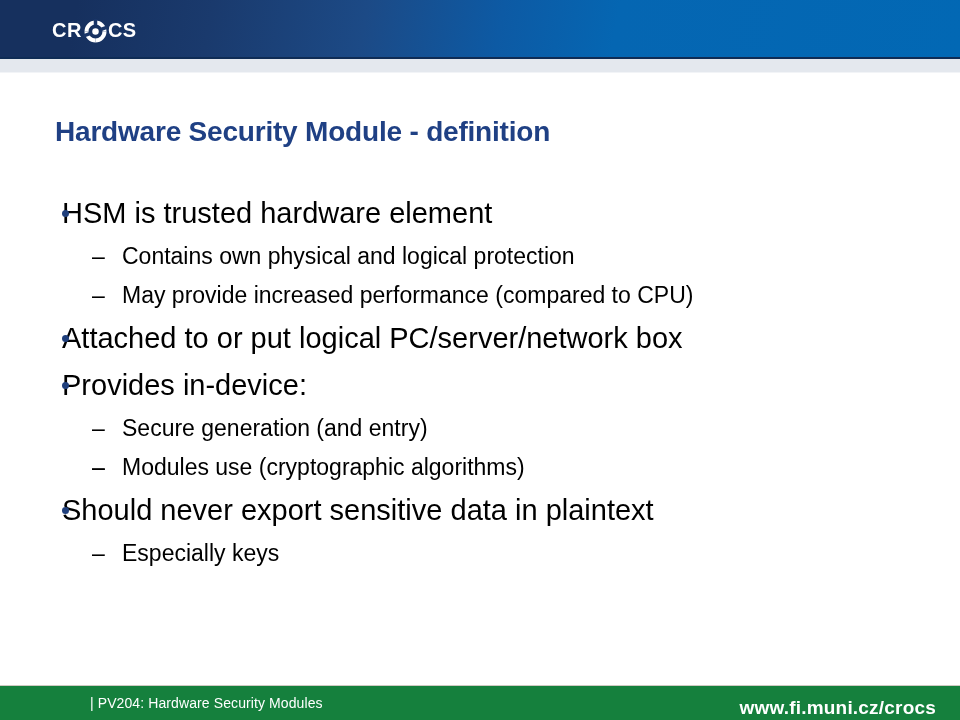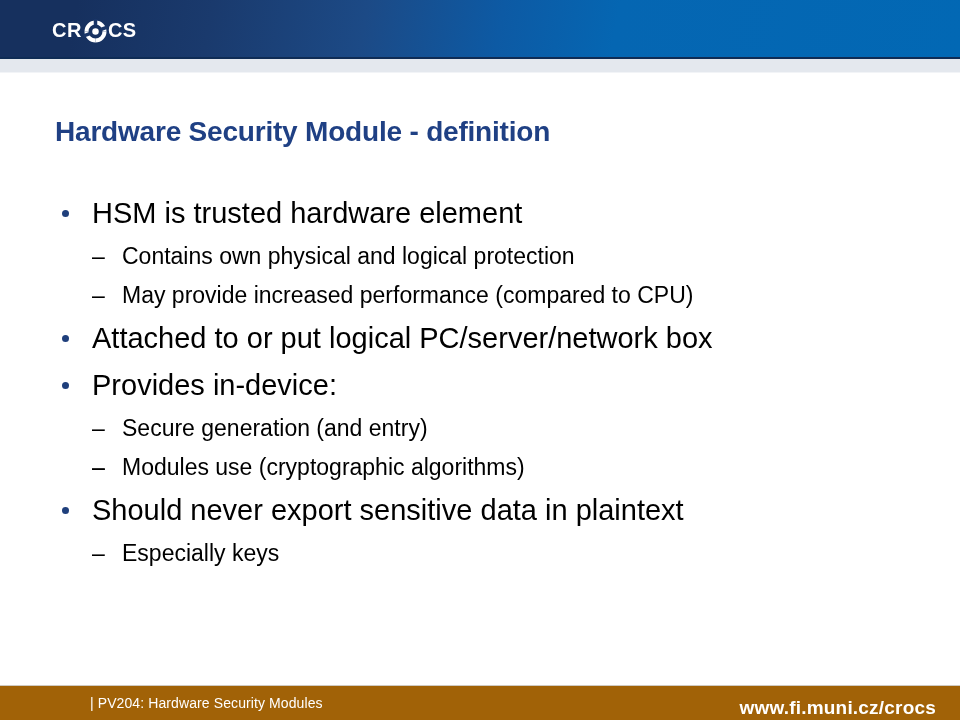--- a/index.html
+++ b/index.html
@@ -99,21 +99,21 @@
   
   .body {
     position: absolute;
     left: 0;
     top: 190px;
     width: 960px;
   }
   .bullet-l1 {
     position: relative;
     margin: 0 0 0 0;
-    padding-left: 92px;
+    padding-left: 62px;
     color: #000000;
     font-size: 29px;
     line-height: 47px;
     white-space: nowrap;
   }
   .bullet-l1 .marker {
     position: absolute;
     left: 62px;
     top: 0;
     width: 10px;
@@ -147,21 +147,21 @@
     line-height: 39px;
   }
 
   
   .footer-bar {
     position: absolute;
     left: 0;
     bottom: 0;
     width: 960px;
     height: 34px;
-    background: #a16207;
+    background: #15803d;
   }
   .footer-hairline {
     position: absolute;
     left: 0;
     bottom: 34px;
     width: 960px;
     height: 1px;
     background: #cfcac2;
   }
   .footer-left {

